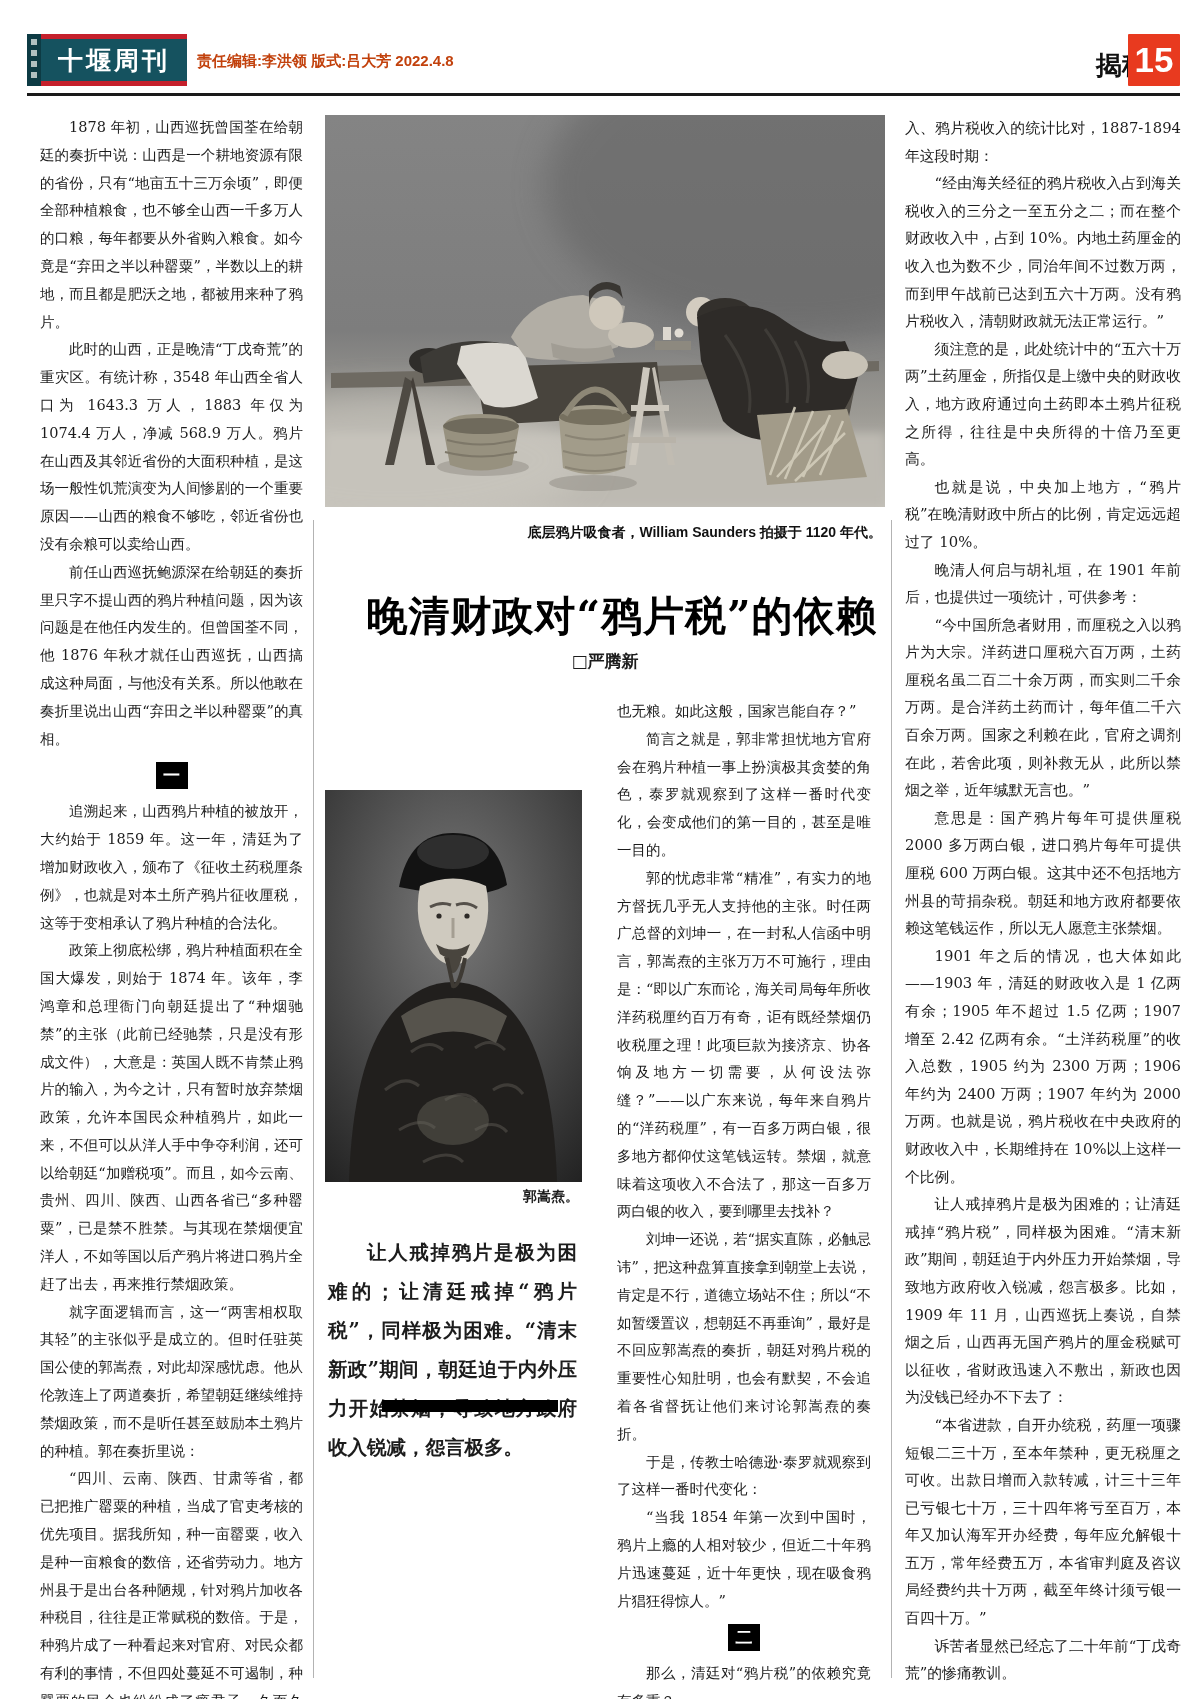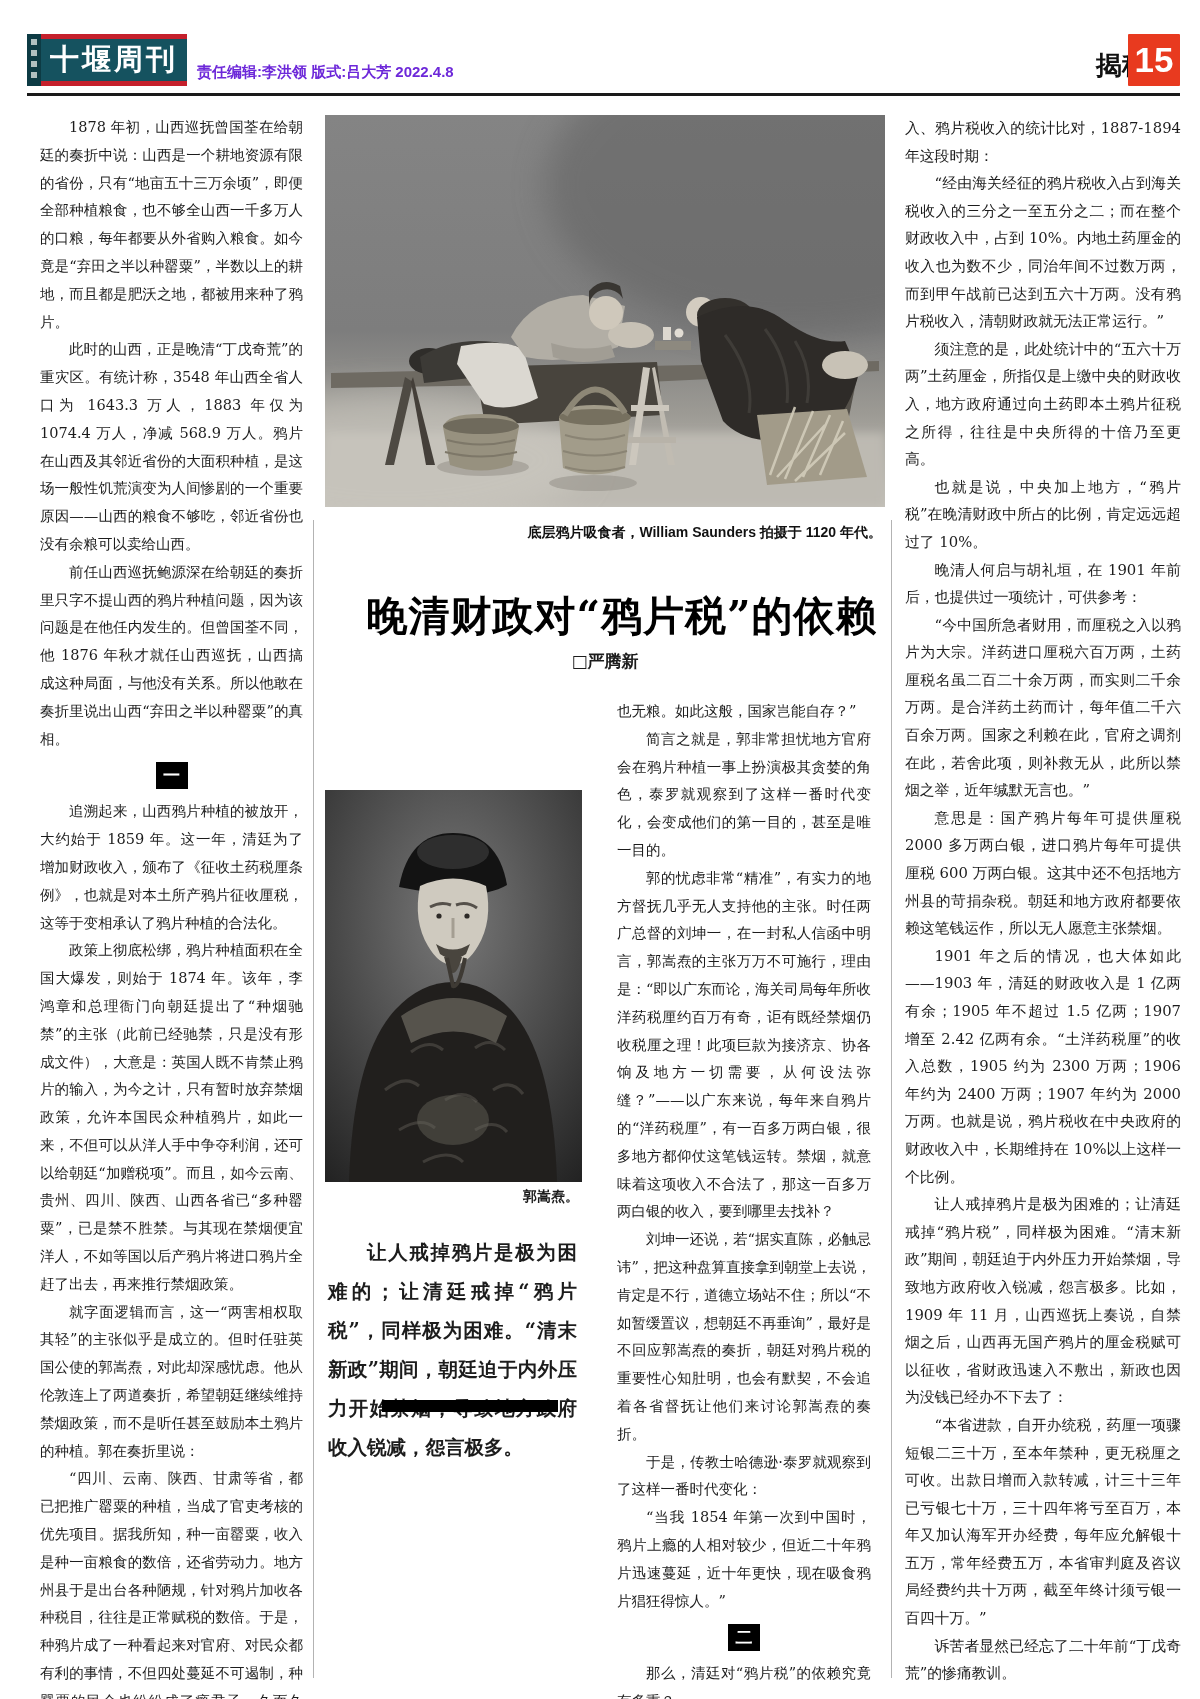--- a/index.html
+++ b/index.html
@@ -4,23 +4,23 @@
 <style>
   html,body{margin:0;padding:0;background:#e8e8e8;}
   .page{position:relative;width:1200px;height:1699px;background:#ffffff;margin:0 auto;
         overflow:hidden;font-family:"DejaVu Serif","Liberation Serif",serif;color:#1c1c1c;}
   
   .logo-strip{position:absolute;left:27px;top:34px;width:14px;height:52px;background:#0d3b44;}
   .logo-strip i{display:block;width:6px;height:6px;background:#cfd8d6;margin:5px auto 0;opacity:.85;}
   .logo{position:absolute;left:41px;top:34px;width:146px;height:52px;background:#15525f;
         border-top:5px solid #c5202c;border-bottom:5px solid #c5202c;box-sizing:border-box;
         display:flex;align-items:center;justify-content:center;}
-  .logo span{color:#fff;font-weight:bold;font-size:29px;letter-spacing:3px;}
-  .editors{position:absolute;left:197px;top:63px;font-family:"Liberation Sans",sans-serif;
-        font-weight:bold;font-size:15px;color:#6d28d9;}
+  .logo span{color:#fff;font-weight:bold;font-size:25px;letter-spacing:3px;}
+  .editors{position:absolute;left:197px;top:52px;font-family:"Liberation Sans",sans-serif;
+        font-weight:bold;font-size:15px;color:#c2410c;}
   .section-label{position:absolute;left:1096px;top:48px;font-family:"Liberation Sans",sans-serif;
         font-weight:bold;font-size:26px;color:#111;}
   .pagenum{position:absolute;left:1128px;top:34px;width:52px;height:52px;background:#e83a1f;
         border-radius:1px;display:flex;align-items:center;justify-content:center;
         color:#fff;font-family:"Liberation Sans",sans-serif;font-weight:bold;font-size:35px;}
   .mast-rule{position:absolute;left:27px;top:93px;width:1153px;height:3px;background:#1a1a1a;}
   
   .bodycol{position:absolute;text-align:justify;overflow:hidden;
         font-size:14.5px;line-height:27.8px;}
   .bodycol p{margin:0;text-indent:2em;}

